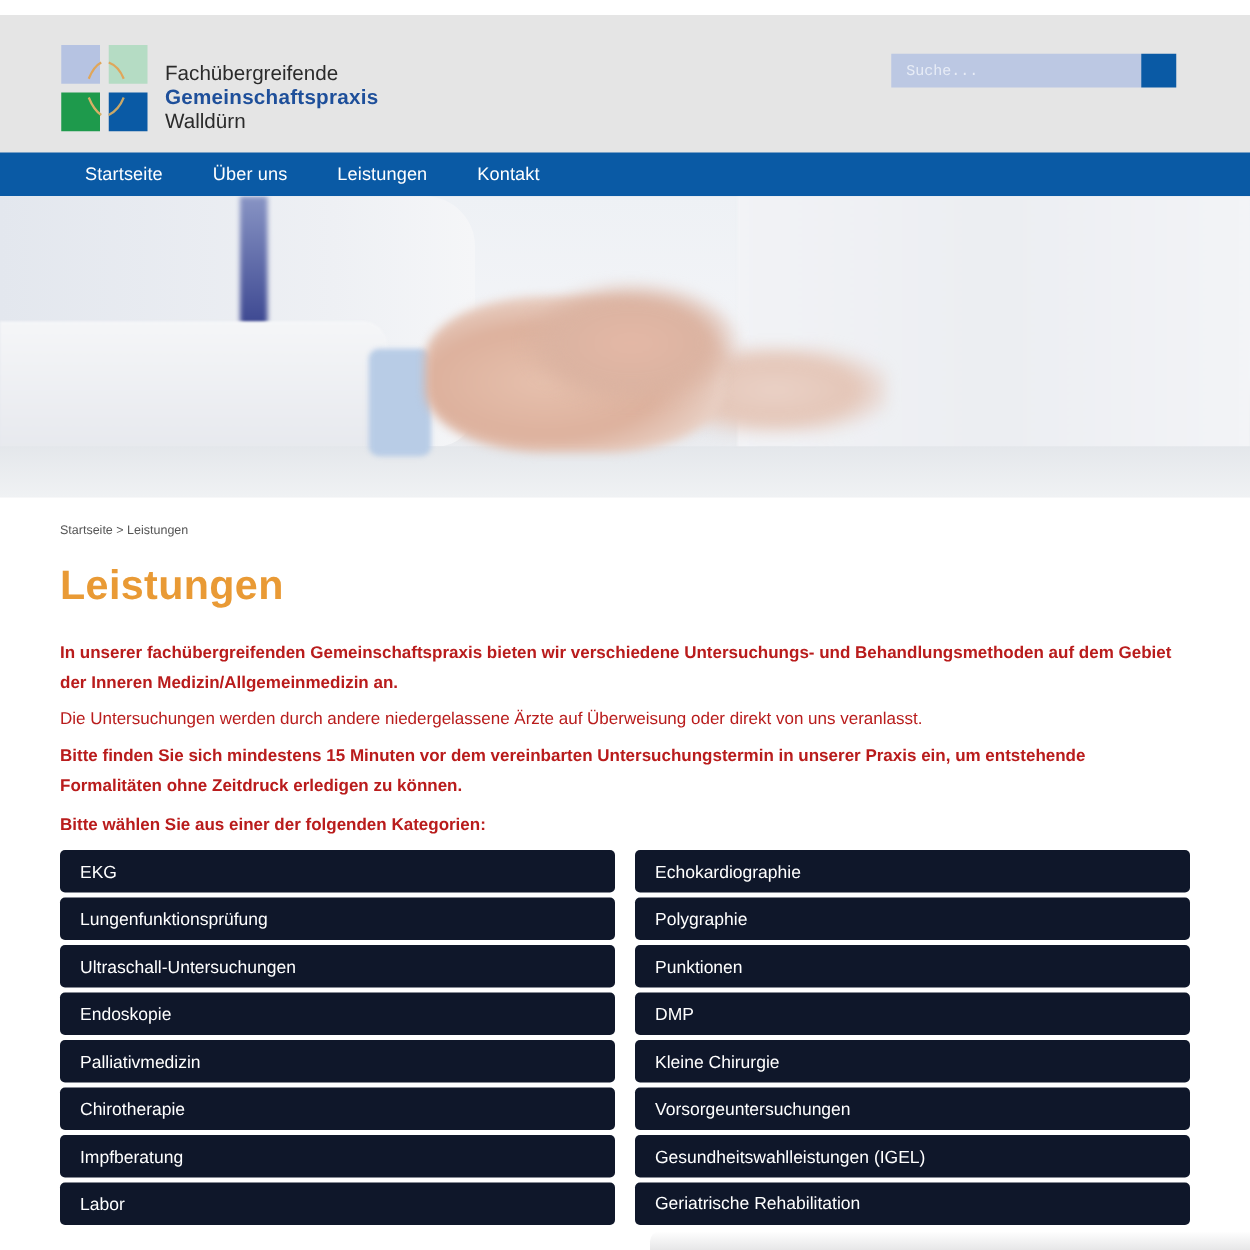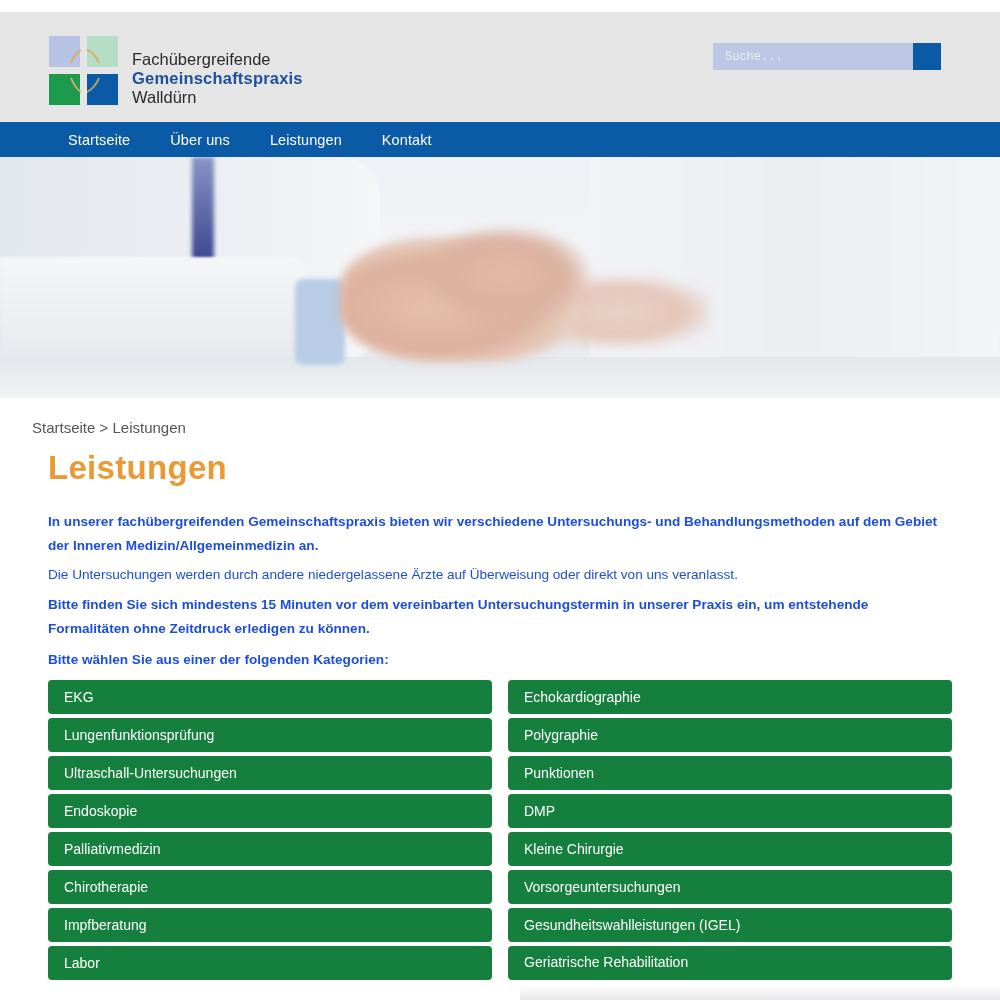--- a/index.html
+++ b/index.html
@@ -36,32 +36,32 @@
     .tie { left: 192px; top: 0; width: 22px; height: 105px; background: linear-gradient(180deg,#8894c4,#3b4690); filter: blur(2px); border-radius: 0 0 6px 6px; }
     .arm-left { left: 0; top: 100px; width: 310px; height: 105px; background: linear-gradient(180deg,#f5f6f8,#e7e9ee); border-radius: 0 20px 20px 0; filter: blur(1px); }
     .cuff { left: 295px; top: 122px; width: 50px; height: 86px; background: #b8cce6; border-radius: 8px; filter: blur(2px); }
     .hands { left: 340px; top: 80px; width: 240px; height: 125px; background: radial-gradient(ellipse at 40% 55%, #e6c0ad 0%, #ddb19d 45%, #e8cfc3 70%, rgba(240,235,235,0) 80%); filter: blur(4px); border-radius: 40%; }
     .hands2 { left: 420px; top: 70px; width: 170px; height: 95px; background: radial-gradient(ellipse at 50% 50%, #e4b8a6 0%, #dbb3a1 50%, rgba(240,235,235,0) 78%); filter: blur(5px); border-radius: 50%; }
     .coat-right { left: 590px; top: 0; width: 410px; height: 210px; background: linear-gradient(90deg,#f2f3f6,#eceef2 50%, #f3f4f7); filter: blur(1px); }
     .wrist-right { left: 560px; top: 120px; width: 150px; height: 70px; background: radial-gradient(ellipse at 40% 50%, #ead1c6 0%, #e4c6b8 50%, rgba(240,240,240,0) 80%); filter: blur(5px); }
     .table { left: 0; top: 200px; width: 1000px; height: 41px; background: linear-gradient(180deg,#e4e7eb,#f0f2f4); }
 
     
-    .breadcrumb { position: absolute; left: 32px; top: 419px; font-size: 15px; color: #555; white-space: nowrap; }
+    .breadcrumb { position: absolute; left: 48px; top: 419px; font-size: 10px; color: #555; white-space: nowrap; }
     .breadcrumb a { color: #555; text-decoration: none; }
     .page-title { position: absolute; left: 48px; top: 449px; font-size: 33px; font-weight: bold; color: #e99a35; letter-spacing: 0.3px; }
 
-    .text-block { position: absolute; left: 48px; width: 905px; font-size: 13.6px; line-height: 23.5px; color: #1d4ed8; }
+    .text-block { position: absolute; left: 48px; width: 905px; font-size: 13.6px; line-height: 23.5px; color: #b91c1c; }
     .p1 { top: 510px; font-weight: bold; }
     .p2 { top: 563px; }
     .p3 { top: 593px; font-weight: bold; }
     .p4 { top: 648px; font-weight: bold; }
 
     .grid { position: absolute; left: 48px; top: 680px; width: 904px; display: grid; grid-template-columns: 444px 444px; column-gap: 16px; row-gap: 4px; }
-    .cat-btn { height: 34px; background: #15803d; color: #fff; border-radius: 4px; font-size: 14px; display: flex; align-items: center; padding-left: 16px; cursor: pointer; text-decoration: none; white-space: nowrap; overflow: hidden; }
+    .cat-btn { height: 34px; background: #0f172a; color: #fff; border-radius: 4px; font-size: 14px; display: flex; align-items: center; padding-left: 16px; cursor: pointer; text-decoration: none; white-space: nowrap; overflow: hidden; }
     .cat-btn.cut { height: 34px; align-items: flex-start; padding-top: 8px; }
     .shadow-bar { position: absolute; left: 520px; top: 985px; width: 480px; height: 15px; background: linear-gradient(180deg, rgba(255,255,255,0), rgba(220,220,222,0.7)); border-radius: 8px 0 0 0; }
   </style>
 </head>
 <body>
 
 <div class="header">
   <a class="logo">
     <div class="logo-mark">
       <div class="logo-sq sq-tl"></div>

